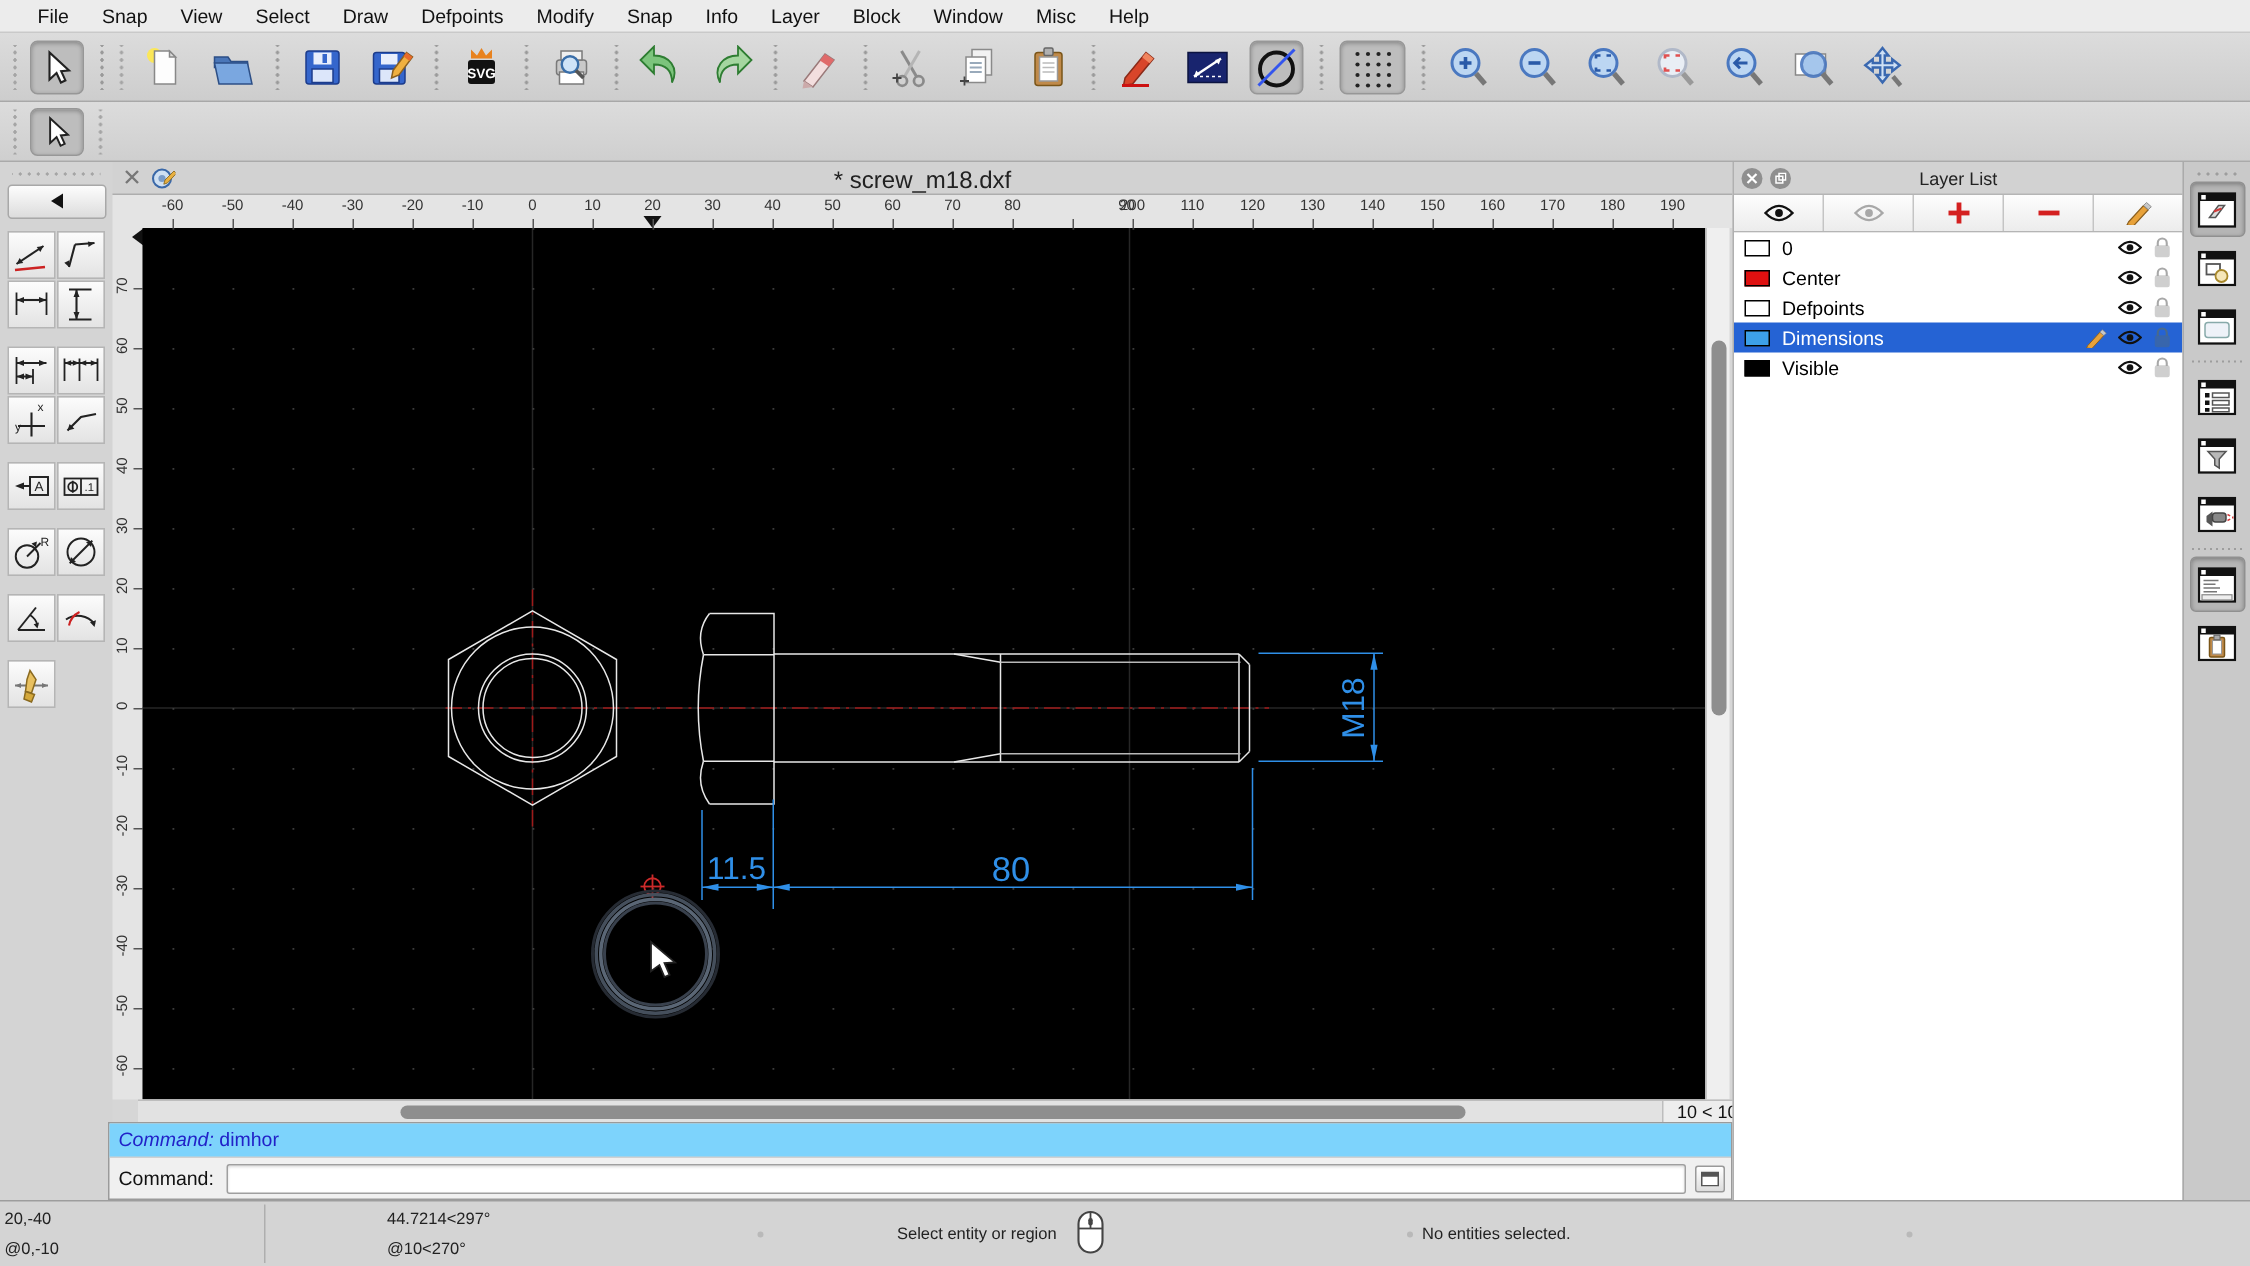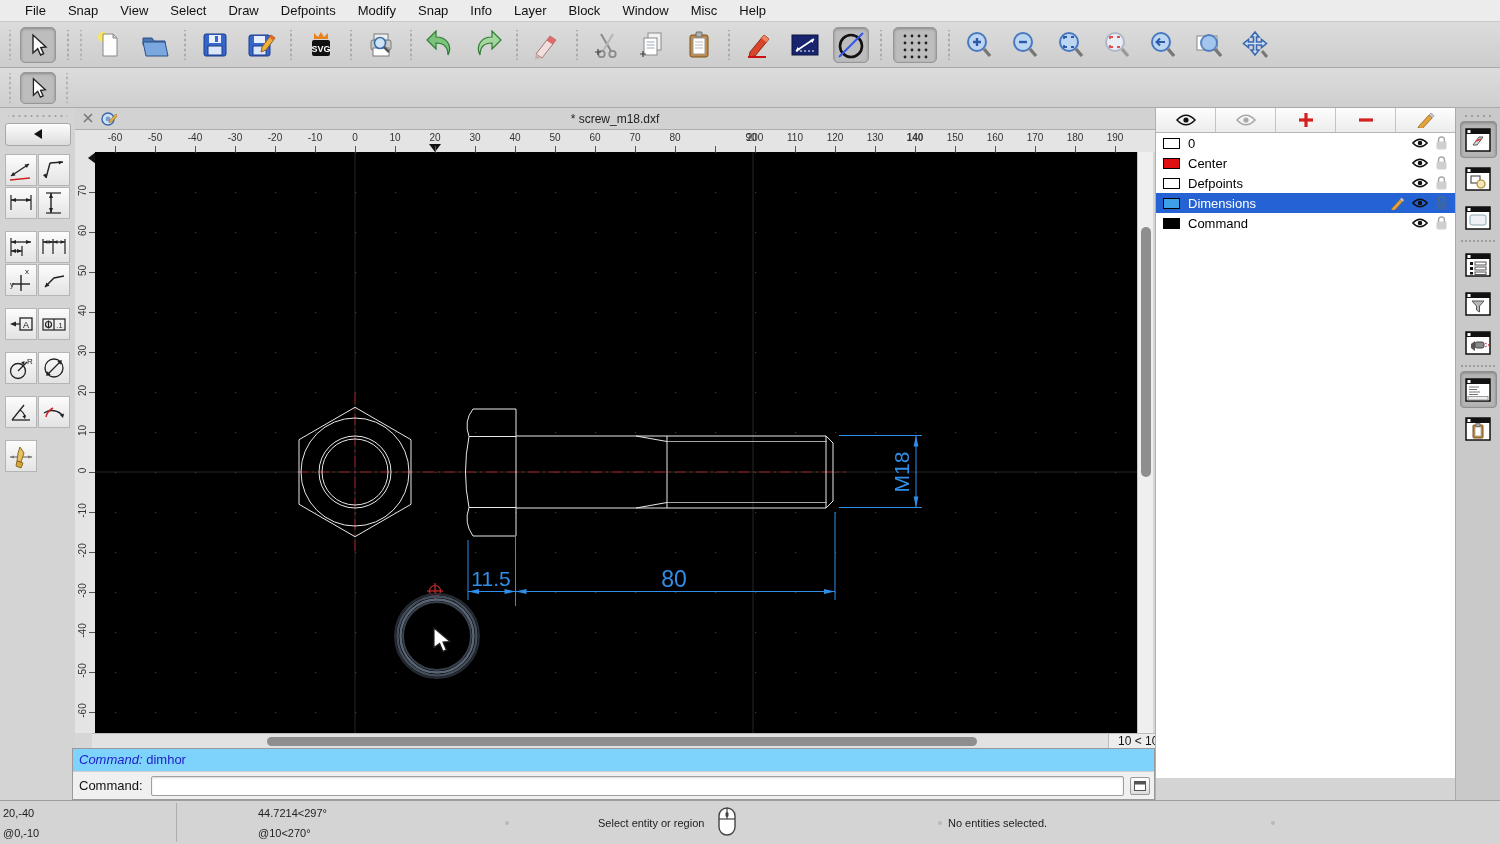--- a/index.html
+++ b/index.html
@@ -21,21 +21,21 @@
   #palette { position:absolute; left:0; top:108px; width:75px; height:692px; background:#d4d4d4; }
   #palette .hdots { height:8px; margin:4px 8px 2px 8px; background-image:radial-gradient(circle,#a5a5a5 1px,transparent 1.2px); background-size:6px 4px; background-repeat:repeat-x; background-position:center;}
   .pback { display:block; width:66px; height:23px; margin:3px auto 8px auto; background:linear-gradient(#fdfdfd,#dcdcdc); border:1px solid #a8a8a8; border-radius:3px; text-align:center; }
   .pback svg { margin-top:4px; }
   #ptools { display:grid; grid-template-columns:32px 32px; gap:1px; justify-content:center; }
   .ptool { width:32px; height:32px; background:linear-gradient(#fcfcfc,#e3e3e3); border:1px solid #b5b5b5; display:flex; align-items:center; justify-content:center; }
   .pgap { grid-column:1 / span 2; height:10px; }
 
   
   #tabbar { position:absolute; left:75px; top:108px; width:1080px; height:22px; background:#d2d2d2; border-bottom:1px solid #adadad; }
-  #tab-title { position:absolute; left:0; right:0; top:4px; text-align:center; font-size:12px; color:#222; }
+  #tab-title { position:absolute; left:0; right:0; top:4px; text-align:center; font-size:16px; color:#222; }
   #tab-close { position:absolute; left:6px; top:3px; width:15px; height:15px; }
   #tab-appicon { position:absolute; left:26px; top:3px; width:16px; height:16px; }
 
   #hruler { position:absolute; left:75px; top:130px; width:1080px; height:22px; background:#e4e4e4; }
   .htick-label { position:absolute; top:2px; transform:translateX(-50%); font-size:10px; color:#333; }
   .htick-mark { position:absolute; bottom:0; width:1px; height:6px; background:#555; }
   #hmarker { position:absolute; left:360px; bottom:0; width:0; height:0; border-left:6px solid transparent; border-right:6px solid transparent; border-top:8px solid #111; transform:translateX(-6px); }
 
   #vruler { position:absolute; left:75px; top:152px; width:20px; height:581px; background:#e4e4e4; }
   .vtick-label { position:absolute; left:-3px; width:20px; text-align:center; font-size:10px; color:#333; transform:rotate(-90deg); }
@@ -503,21 +503,21 @@
     <div class="htick-label" style="left: 676px; text-align: right;">90</div>
     <div class="htick-mark" style="left: 640px;"></div>
     <div class="htick-label" style="left: 680px;">200</div>
     <div class="htick-mark" style="left: 680px;"></div>
     <div class="htick-label" style="left: 720px;">110</div>
     <div class="htick-mark" style="left: 720px;"></div>
     <div class="htick-label" style="left: 760px;">120</div>
     <div class="htick-mark" style="left: 760px;"></div>
     <div class="htick-label" style="left: 800px;">130</div>
     <div class="htick-mark" style="left: 800px;"></div>
-    <div class="htick-label" style="left: 840px; font-weight: bold;">140</div>
+    <div class="htick-label" style="left: 840px;">140</div>
     <div class="htick-mark" style="left: 840px;"></div>
     <div class="htick-label" style="left: 880px; text-align: right;">150</div>
     <div class="htick-mark" style="left: 880px;"></div>
     <div class="htick-label" style="left: 920px;">160</div>
     <div class="htick-mark" style="left: 920px;"></div>
     <div class="htick-label" style="left: 960px;">170</div>
     <div class="htick-mark" style="left: 960px;"></div>
     <div class="htick-label" style="left: 1000px;">180</div>
     <div class="htick-mark" style="left: 1000px;"></div>
     <div class="htick-label" style="left: 1040px;">190</div>
@@ -1053,20 +1053,34 @@
     <div id="cmd-dockbtn">
       <svg width="12" height="10" viewBox="0 0 12 10">
           <rect x="0.5" y="0.5" width="11" height="9" fill="#fff" stroke="#555"></rect>
           <rect x="0.5" y="0.5" width="11" height="3" fill="#555"></rect>
         </svg>
     </div>
   </div>
 </div>
 
 <div id="layerpanel">
+  <div id="lp-title">
+    <div class="circ-btn" style="left:5px;">
+      <svg width="8" height="8" viewBox="0 0 8 8">
+          <path d="M1,1 L7,7 M7,1 L1,7" stroke="#fff" stroke-width="1.5"></path>
+        </svg>
+    </div>
+    <div class="circ-btn" style="left:24px;">
+      <svg width="8" height="8" viewBox="0 0 8 8">
+          <rect x="1" y="2.5" width="4.5" height="4.5" fill="none" stroke="#fff"></rect>
+          <rect x="3" y="0.5" width="4.5" height="4.5" fill="none" stroke="#fff"></rect>
+        </svg>
+    </div>
+    <div class="cap">Layer List</div>
+  </div>
   <div id="lp-toolbar">
     <div class="lp-tool">
       <svg width="20" height="14" viewBox="0 0 20 14">
           <path d="M1,7 Q10,-2.5 19,7 Q10,16.5 1,7 Z" fill="none" stroke="#111" stroke-width="1.6"></path>
           <circle cx="10" cy="7" r="2.6" fill="#111"></circle>
         </svg>
     </div>
     <div class="lp-tool">
       <svg width="20" height="14" viewBox="0 0 20 14">
           <path d="M1,7 Q10,-2.5 19,7 Q10,16.5 1,7 Z" fill="none" stroke="#a8a8a8" stroke-width="1.6"></path>
@@ -1157,21 +1171,21 @@
         </span>
         <span class="licon">
           <svg width="11" height="14" viewBox="0 0 11 14">
             <path d="M2.5,6 V4 a3,3 0 0 1 6,0 V6" fill="none" stroke="#4a6a8a" stroke-width="1.4"></path>
             <rect x="1" y="6" width="9" height="7" rx="1" fill="#4a6a8a" opacity="0.55" stroke="#4a6a8a"></rect>
           </svg>
         </span>
       </div>
       <div class="layer-row">
         <span class="lswatch" style="background: rgb(0, 0, 0);"></span>
-        <span class="lname">Command</span>
+        <span class="lname">Visible</span>
         <span class="licon">
           <svg width="16" height="12" viewBox="0 0 20 14">
             <path d="M1,7 Q10,-2.5 19,7 Q10,16.5 1,7 Z" fill="none" stroke="#111" stroke-width="1.8"></path>
             <circle cx="10" cy="7" r="2.8" fill="#111"></circle>
           </svg>
         </span>
         <span class="licon">
           <svg width="11" height="14" viewBox="0 0 11 14">
             <path d="M2.5,6 V4 a3,3 0 0 1 6,0 V6" fill="none" stroke="#a8a8a8" stroke-width="1.4"></path>
             <rect x="1" y="6" width="9" height="7" rx="1" fill="#a8a8a8" opacity="0.55" stroke="#a8a8a8"></rect>

